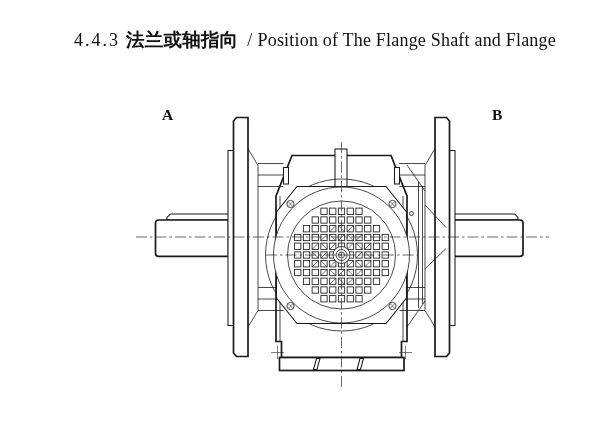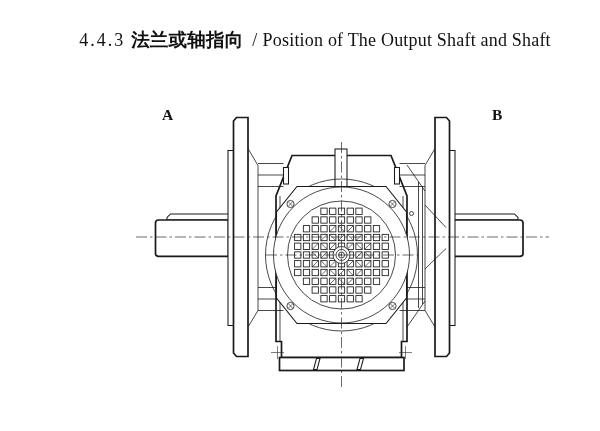--- a/index.html
+++ b/index.html
@@ -21,21 +21,21 @@
   .light{stroke:#1a1a1a;stroke-width:0.8;}
   .thin{stroke:#2a2a2a;stroke-width:0.6;}
   .cl{stroke:#2a2a2a;stroke-width:0.7;stroke-dasharray:11 3 2.5 3;}
 </style>
 </head>
 <body>
 
 <div class="page">
 
   <div class="title">
-    <span class="num">4.4.3</span><span class="zh">法兰或轴指向</span><span class="sep">/</span><span>Position of The Output Shaft and Shaft</span>
+    <span class="num">4.4.3</span><span class="zh">法兰或轴指向</span><span class="sep">/</span><span>Position of The Flange Shaft and Flange</span>
   </div>
 
   <div class="axis-label label-a">A</div>
   <div class="axis-label label-b">B</div>
 
   <svg width="600" height="431" viewBox="0 0 600 431">
 
     <g>
       <path class="thick" fill="#fff" d="M292,155.5 L391,155.5 L407,196 L407,341.5 L401.5,341.5 L401.5,357.5
            L281.5,357.5 L281.5,341.5 L276,341.5 L276,196 Z"></path>

